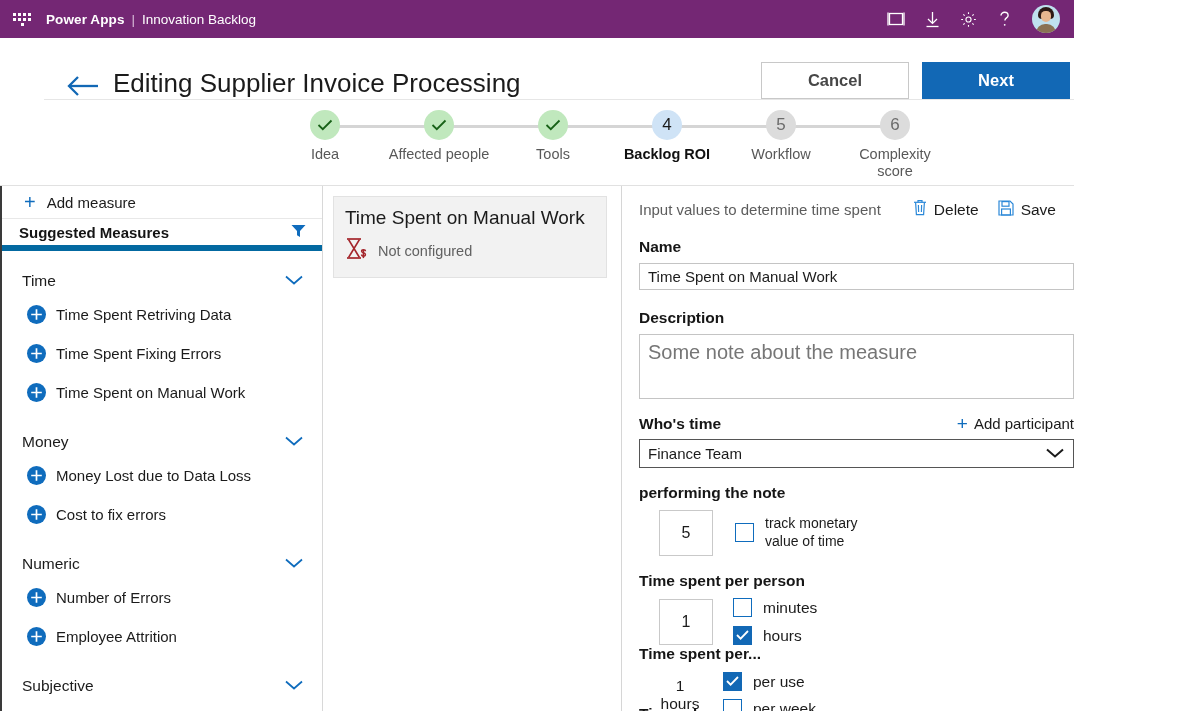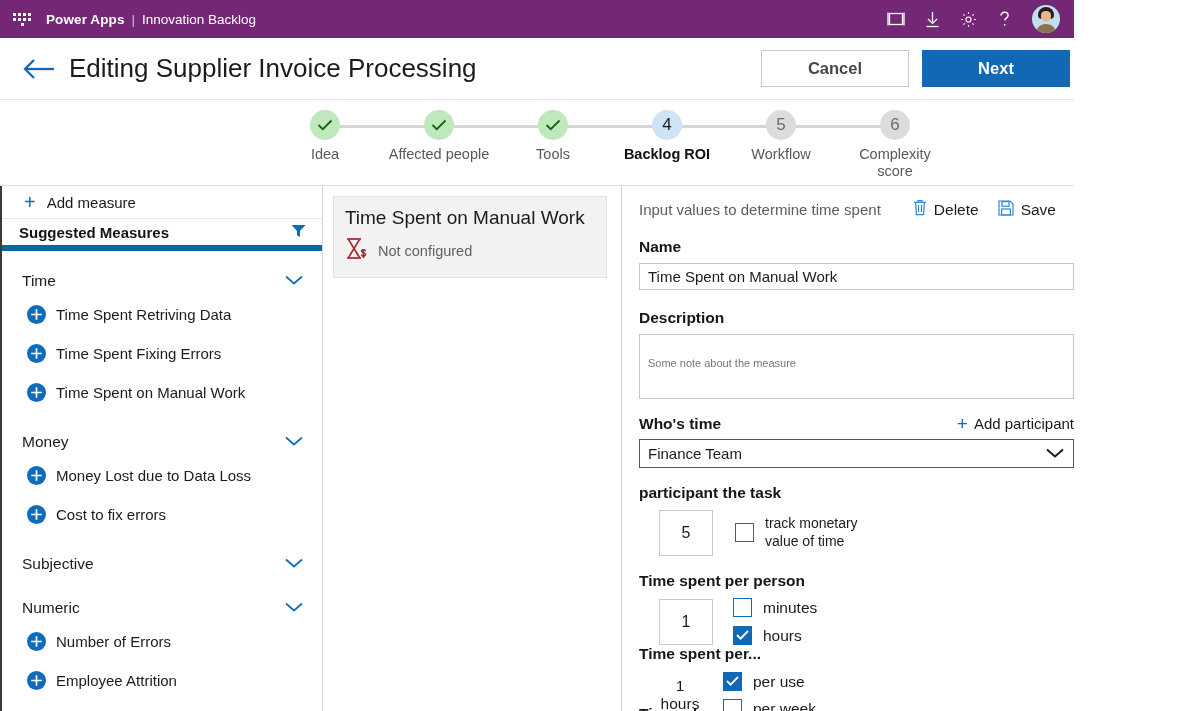--- a/index.html
+++ b/index.html
@@ -32,22 +32,22 @@
     background: #bfe0ee; position: relative; cursor: pointer; margin-left: 2px; }
   .avatar .hair { position: absolute; left: 6px; top: 2px; width: 16px; height: 12px;
     background: #2c1a16; border-radius: 8px 8px 4px 4px; }
   .avatar .face { position: absolute; left: 9px; top: 6px; width: 10px; height: 11px;
     background: #e6b58f; border-radius: 5px 5px 6px 6px; }
   .avatar .body { position: absolute; left: 4px; bottom: 0; width: 20px; height: 9px;
     background: #8a7254; border-radius: 9px 9px 0 0; }
 
   
   .titlebar {
-    height: 62px; background: #fff; display: flex; align-items: center;
-    padding: 0 4px 0 22px; border-bottom: 1px solid #e6e6e6;
+    height: 62px; background: #fff; display: flex; align-items: flex-end;
+    padding: 0 4px 0 22px; border-bottom: 1px solid #e6e6e6; margin-left: 44px;
   }
   .backarrow { width: 34px; height: 26px; cursor: pointer; flex: none; }
   .page-title { font-size: 26px; color: #1b1b1b; margin-left: 13px; font-weight: 400;
     white-space: nowrap; }
   .titlebar-actions { margin-left: auto; display: flex; align-items: center; gap: 13px; }
   .btn { height: 37px; min-width: 148px; font-size: 16.5px; font-weight: bold;
     cursor: pointer; display: flex; align-items: center; justify-content: center; }
   .btn-cancel { background: #fff; border: 1px solid #c8c8c8; color: #474747; }
   .btn-next { background: #1268b5; border: 1px solid #1268b5; color: #fff; }
 
@@ -105,22 +105,22 @@
   .rightpane { flex: 1; background: #fff; padding: 13px 0 0 17px; }
   .rp-head { display: flex; align-items: center; padding-right: 18px; }
   .rp-head .hint { font-size: 15px; color: #5c5c5c; }
   .rp-actions { margin-left: auto; display: flex; align-items: center; gap: 19px; }
   .rp-act { display: flex; align-items: center; gap: 7px; font-size: 15.5px;
     color: #1b1b1b; cursor: pointer; }
   .fld-label { font-size: 15.5px; font-weight: bold; color: #161616; }
   .inp { border: 1px solid #c4c4c4; height: 27px; width: 435px; font-size: 15px;
     color: #1b1b1b; padding: 0 8px; display: flex; align-items: center; background: #fff;
     cursor: text; }
-  .ta { border: 1px solid #c4c4c4; height: 65px; width: 435px; font-size: 11px;
-    color: #767676; padding: 22px 8px; background: #fff; cursor: text; }
+  .ta { border: 1px solid #c4c4c4; height: 65px; width: 435px; font-size: 20px;
+    color: #767676; padding: 6px 8px; background: #fff; cursor: text; }
   .sel { border: 1px solid #555; height: 29px; width: 435px; font-size: 15px;
     color: #1b1b1b; padding: 0 8px; display: flex; align-items: center; background: #fff;
     cursor: pointer; }
   .sel .cv { margin-left: auto; }
   .numbox { border: 1px solid #c9c9c9; width: 54px; height: 46px; display: flex;
     align-items: center; justify-content: center; font-size: 16px; color: #1b1b1b;
     background: #fff; cursor: text; }
   .cbrow { display: flex; align-items: center; gap: 11px; }
   .cb { width: 19px; height: 19px; border: 1px solid #0f6cbd; background: #fff;
     flex: none; cursor: pointer; display: flex; align-items: center; justify-content: center; }
@@ -336,55 +336,55 @@
                 <circle cx="9.5" cy="9.5" r="9.5" fill="#0f6cbd"></circle>
                 <path d="M9.5 4.2v10.6M4.2 9.5h10.6" stroke="#fff" stroke-width="1.7"></path>
               </svg>
           </span>
           <span>Cost to fix errors</span>
         </div>
       </div>
 
       <div class="grp">
         <div class="grp-head">
+          <span>Numeric</span>
+          <span class="chev">
+            <svg width="20" height="12" viewBox="0 0 20 12" fill="none" stroke="#0f6cbd" stroke-width="1.7">
+                <polyline points="2,2.5 10,9.5 18,2.5"></polyline>
+              </svg>
+          </span>
+        </div>
+        <div class="meas">
+          <span class="circ-plus">
+            <svg width="19" height="19" viewBox="0 0 19 19">
+                <circle cx="9.5" cy="9.5" r="9.5" fill="#0f6cbd"></circle>
+                <path d="M9.5 4.2v10.6M4.2 9.5h10.6" stroke="#fff" stroke-width="1.7"></path>
+              </svg>
+          </span>
+          <span>Number of Errors</span>
+        </div>
+        <div class="meas">
+          <span class="circ-plus">
+            <svg width="19" height="19" viewBox="0 0 19 19">
+                <circle cx="9.5" cy="9.5" r="9.5" fill="#0f6cbd"></circle>
+                <path d="M9.5 4.2v10.6M4.2 9.5h10.6" stroke="#fff" stroke-width="1.7"></path>
+              </svg>
+          </span>
+          <span>Employee Attrition</span>
+        </div>
+      </div>
+
+      <div class="grp">
+        <div class="grp-head">
           <span>Subjective</span>
           <span class="chev">
             <svg width="20" height="12" viewBox="0 0 20 12" fill="none" stroke="#0f6cbd" stroke-width="1.7">
                 <polyline points="2,2.5 10,9.5 18,2.5"></polyline>
               </svg>
           </span>
-        </div>
-      </div>
-
-      <div class="grp">
-        <div class="grp-head">
-          <span>Numeric</span>
-          <span class="chev">
-            <svg width="20" height="12" viewBox="0 0 20 12" fill="none" stroke="#0f6cbd" stroke-width="1.7">
-                <polyline points="2,2.5 10,9.5 18,2.5"></polyline>
-              </svg>
-          </span>
-        </div>
-        <div class="meas">
-          <span class="circ-plus">
-            <svg width="19" height="19" viewBox="0 0 19 19">
-                <circle cx="9.5" cy="9.5" r="9.5" fill="#0f6cbd"></circle>
-                <path d="M9.5 4.2v10.6M4.2 9.5h10.6" stroke="#fff" stroke-width="1.7"></path>
-              </svg>
-          </span>
-          <span>Number of Errors</span>
-        </div>
-        <div class="meas">
-          <span class="circ-plus">
-            <svg width="19" height="19" viewBox="0 0 19 19">
-                <circle cx="9.5" cy="9.5" r="9.5" fill="#0f6cbd"></circle>
-                <path d="M9.5 4.2v10.6M4.2 9.5h10.6" stroke="#fff" stroke-width="1.7"></path>
-              </svg>
-          </span>
-          <span>Employee Attrition</span>
         </div>
       </div>
 
     </div>
 
     <div class="midpane">
       <div class="card">
         <div class="card-title">Time Spent on Manual Work</div>
         <div class="card-sub">
           <span>
@@ -447,21 +447,21 @@
       <div style="margin-top:6px" class="sel">
         <span>Finance Team</span>
         <span class="cv">
           <svg width="20" height="12" viewBox="0 0 20 12" fill="none" stroke="#1b1b1b" stroke-width="2">
               <polyline points="2,2.5 10,9.5 18,2.5"></polyline>
             </svg>
         </span>
       </div>
 
       <div style="margin-top:16px">
-        <div class="colhdr">participant the task</div>
+        <div class="colhdr">performing the note</div>
         <div style="display:flex; align-items:center; gap:22px; margin-top:7px; padding-left:20px;">
           <div class="numbox">5</div>
           <div class="cbrow">
             <div class="cb">
               
             </div>
             <div>
               <div class="cb-lbl">track monetary</div>
               <div class="cb-lbl">value of time</div>
             </div>

